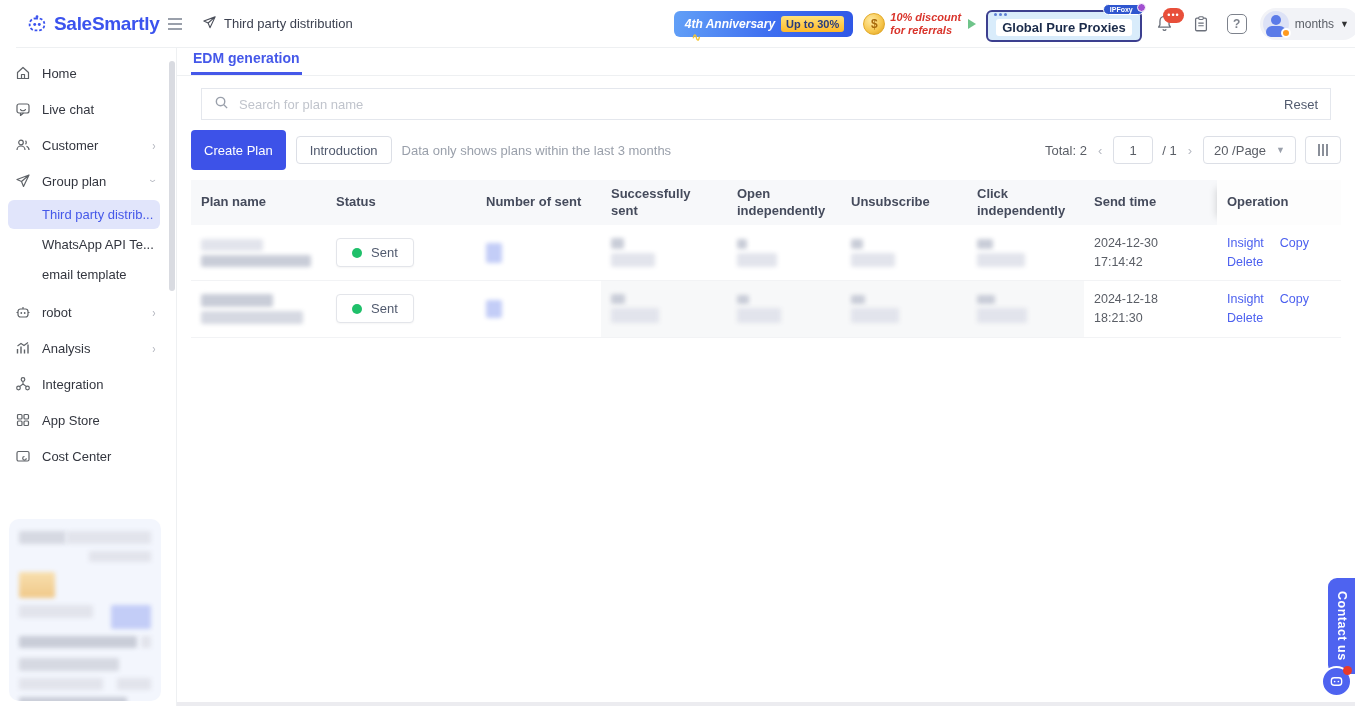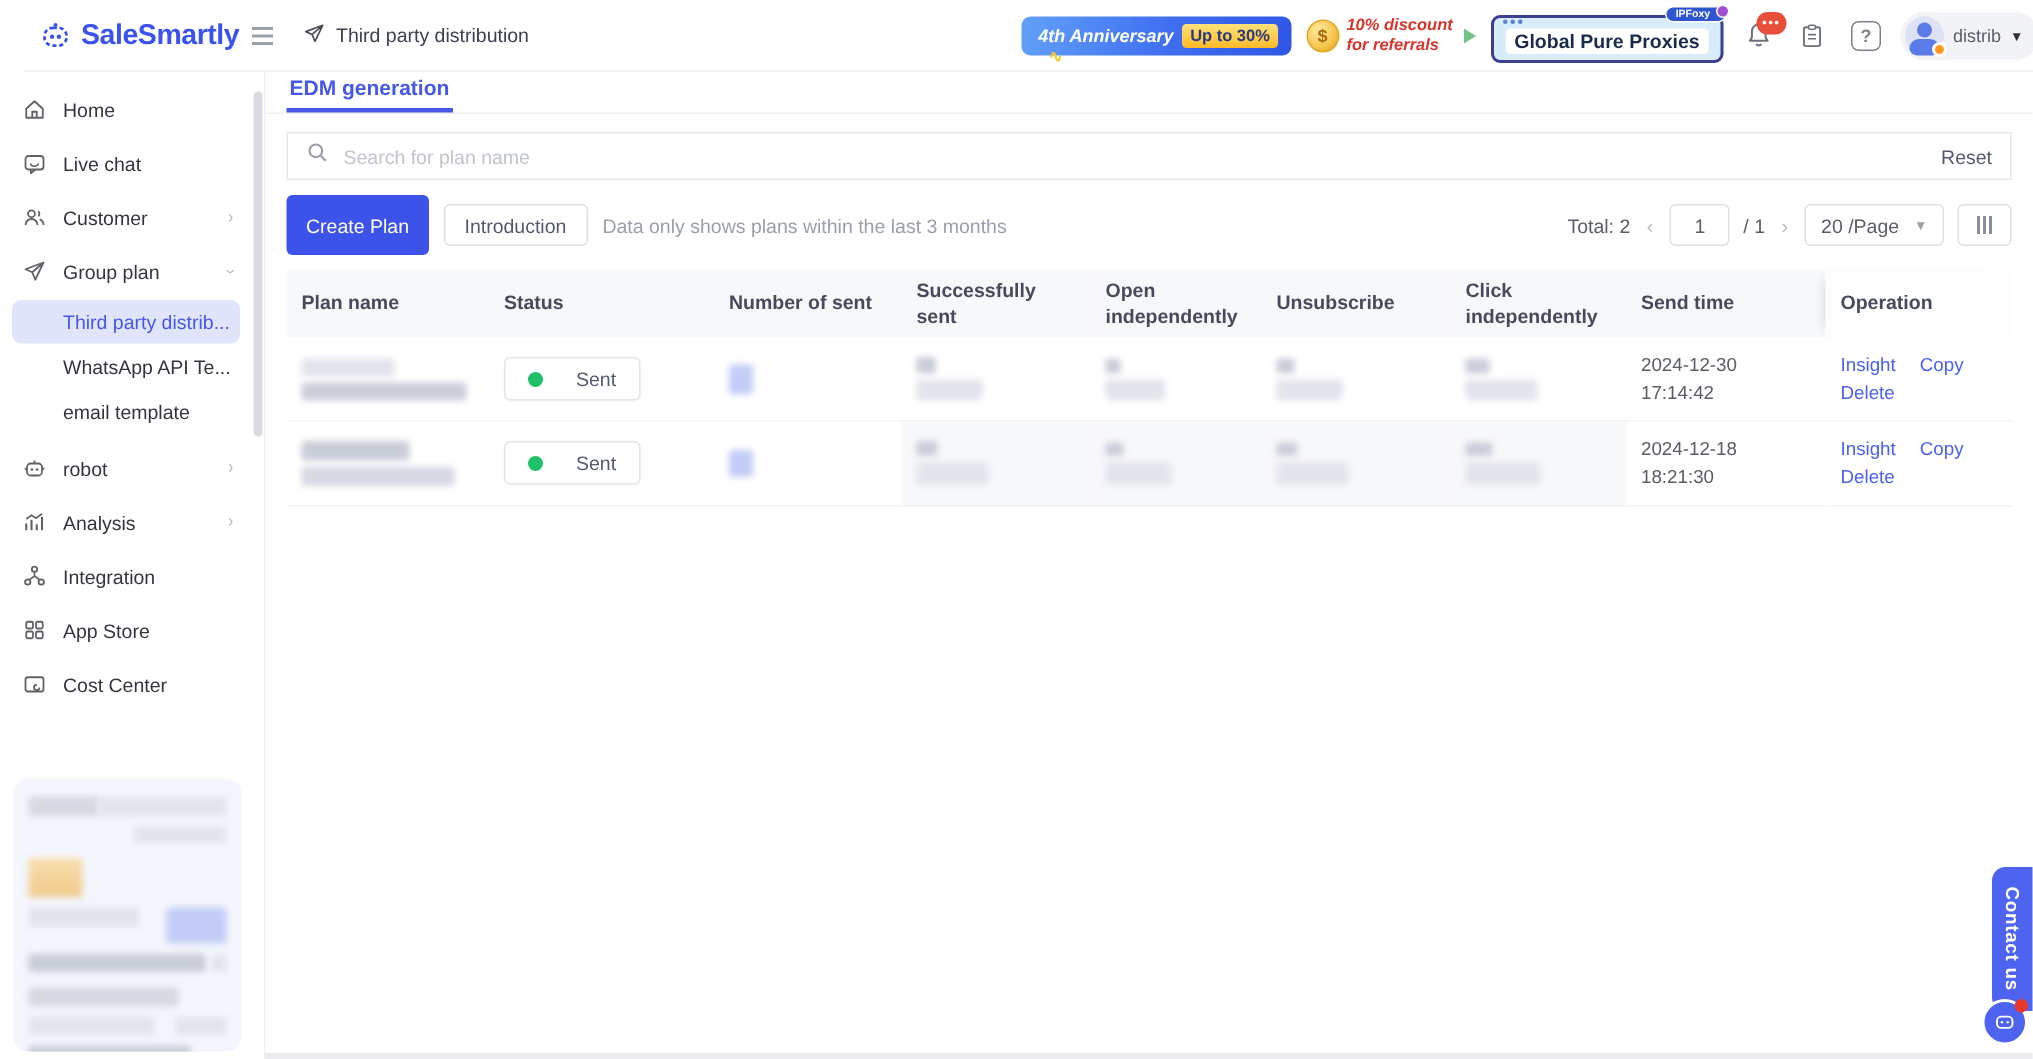--- a/index.html
+++ b/index.html
@@ -57,21 +57,21 @@
   .wrow { display:flex; align-items:flex-start; justify-content:space-between; margin-bottom:7px; }
   .bl { background:#d6d9e2; filter:blur(2px); border-radius:2px; display:inline-block; }
   .bl.light { background:#e2e4ec; } .bl.dark { background:#c9cdd8; }
   .bl.blue { background:#c3cdf7; } .bl.orange { background:linear-gradient(#f8dfae,#f0c98a); }
 
   
   .main { position:absolute; top:41px; left:177px; right:0; bottom:0; background:#fff; }
   .tabrow { height:35px; border-bottom:1px solid #eef0f2; padding:0 14px; display:flex; }
   .tab { font-size:14px; font-weight:bold; color:#4558e9; padding:9px 2px 7px; border-bottom:3px solid #4558e9; cursor:pointer; }
 
-  .searchbar { margin:12px 14px 0; height:32px; border:1px solid #e4e7ed; border-radius:0; display:flex; align-items:center; padding:0 12px; gap:10px; }
+  .searchbar { margin:12px 24px 0; height:32px; border:1px solid #e4e7ed; border-radius:0; display:flex; align-items:center; padding:0 12px; gap:10px; }
   .searchbar input { flex:1; border:none; outline:none; font-size:13px; color:#303133; font-family:"Liberation Sans",sans-serif; }
   .searchbar input::placeholder { color:#c0c4cc; }
   .reset { font-size:13px; color:#515a6e; cursor:pointer; }
 
   .toolbar { margin:10px 14px; display:flex; align-items:center; gap:10px; }
   .btn-primary { background:#3d52e8; color:#fff; border:none; height:40px; padding:0 13px; border-radius:4px; font-size:13px; cursor:pointer; font-family:"Liberation Sans",sans-serif; }
   .btn-plain { background:#fff; color:#515a6e; border:1px solid #dcdfe6; height:28px; padding:0 13px; border-radius:4px; font-size:13px; cursor:pointer; font-family:"Liberation Sans",sans-serif; }
   .notice { font-size:13px; color:#9aa0ab; }
   .pager { margin-left:auto; display:flex; align-items:center; gap:9px; font-size:13px; color:#5a5e66; }
   .pg-arrow { color:#b6b9c2; font-size:13px; cursor:pointer; padding:0 2px; }
@@ -80,21 +80,21 @@
   .pg-size .caret { font-size:9px; color:#9aa0ab; }
   .pg-cols { width:36px; height:28px; border:1px solid #dcdfe6; border-radius:4px; display:flex; align-items:center; justify-content:center; gap:2px; cursor:pointer; }
   .pg-cols i { width:2px; height:12px; background:#8a8f99; display:block; }
 
   .tbl { margin:0 14px; }
   .tr { display:grid; grid-template-columns:135px 150px 125px 126px 114px 126px 117px 133px minmax(110px,1fr); }
   .th { background:#f7f8fa; font-size:13px; font-weight:bold; color:#454b5c; padding:6px 10px; min-height:45px; display:flex; align-items:center; line-height:1.25; }
   .th.op-col { background:#fdfdfd; box-shadow:-8px 0 8px -8px rgba(0,0,0,.18); }
   .td { padding:9px 10px; min-height:50px; display:flex; flex-direction:column; justify-content:center; gap:4px; border-bottom:1px solid #f2f3f5; font-size:12.5px; color:#5a5e66; }
   .td.row2-tint { background:#f7f8f9; }
-  .status-btn { display:inline-flex; align-items:center; gap:22px; border:1px solid #e3e5ea; background:#fff; border-radius:4px; padding:6px 15px; font-size:13px; color:#515a6e; width:max-content; box-shadow:0 1px 2px rgba(0,0,0,.04); cursor:default; }
+  .status-btn { display:inline-flex; align-items:center; gap:9px; border:1px solid #e3e5ea; background:#fff; border-radius:4px; padding:6px 15px; font-size:13px; color:#515a6e; width:max-content; box-shadow:0 1px 2px rgba(0,0,0,.04); cursor:default; }
   .dot-green { width:10px; height:10px; border-radius:50%; background:#1fc06a; }
   .ops { display:flex; flex-wrap:wrap; column-gap:16px; row-gap:5px; max-width:100px; }
   .ops span { color:#4c60ef; cursor:pointer; white-space:nowrap; }
   .timecell { line-height:1.45; }
 
   .bottom-bar { position:absolute; left:0; right:0; bottom:0; height:4px; background:#ececf0; }
 
   
   .contact { position:absolute; right:0; top:578px; width:27px; height:96px; background:#4e63f0; border-radius:9px 0 0 9px; display:flex; align-items:center; justify-content:center; cursor:pointer; z-index:30; }
   .contact .v { writing-mode:vertical-rl; color:#fff; font-size:12.5px; font-weight:bold; letter-spacing:0.5px; }
@@ -176,21 +176,21 @@
     <div class="tbicon">
         <span class="help-box">?</span>
       </div>
 
     <div class="user-pill">
       <span class="avatar">
           <span class="head"></span>
           <span class="body"></span>
           <span class="st"></span>
         </span>
-      <span class="uname">distrib</span>
+      <span class="uname">months</span>
       <span class="caret">▼</span>
     </div>
   </div>
 </div>
 
 <div class="sidebar">
   <div class="side-item">
     <svg class="sicon" viewBox="0 0 16 16">
         <path d="M2.5 7.5 L8 2.5 L13.5 7.5 L13.5 13.5 L2.5 13.5 Z M6.5 13.5 L6.5 9.5 L9.5 9.5 L9.5 13.5" fill="none" stroke="#5f6368" stroke-width="1.2" stroke-linejoin="round"></path>
       </svg>

